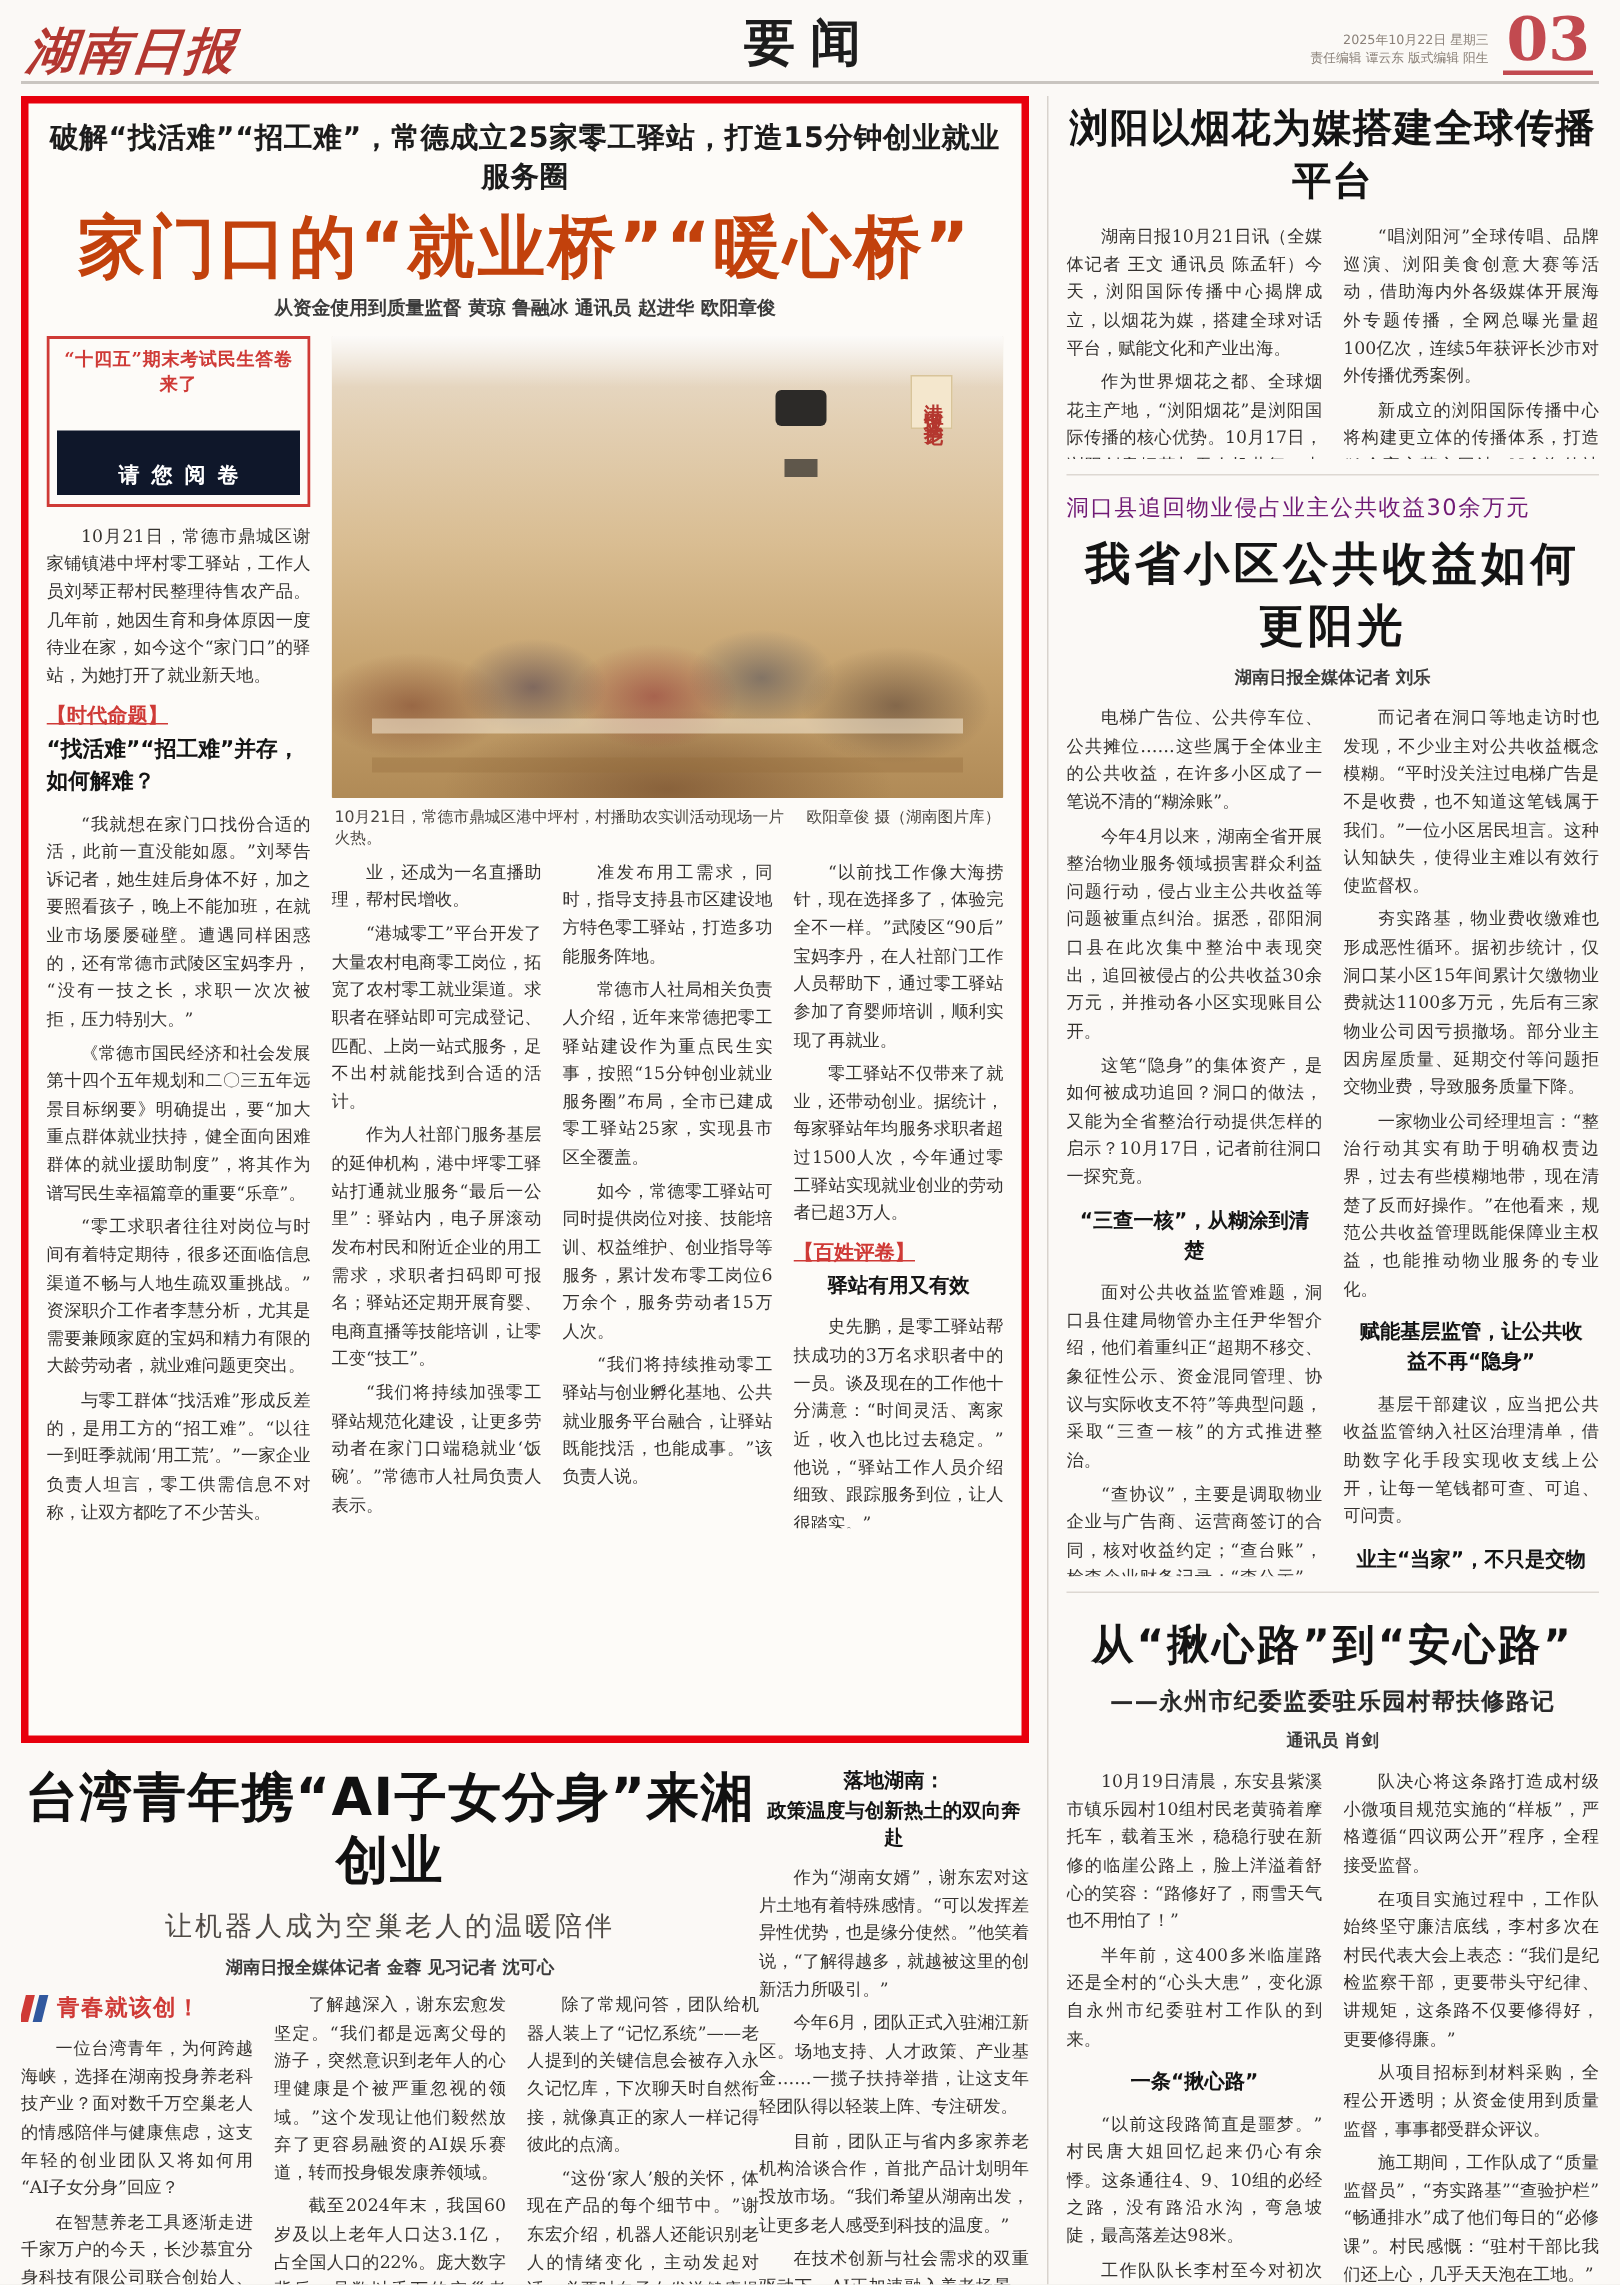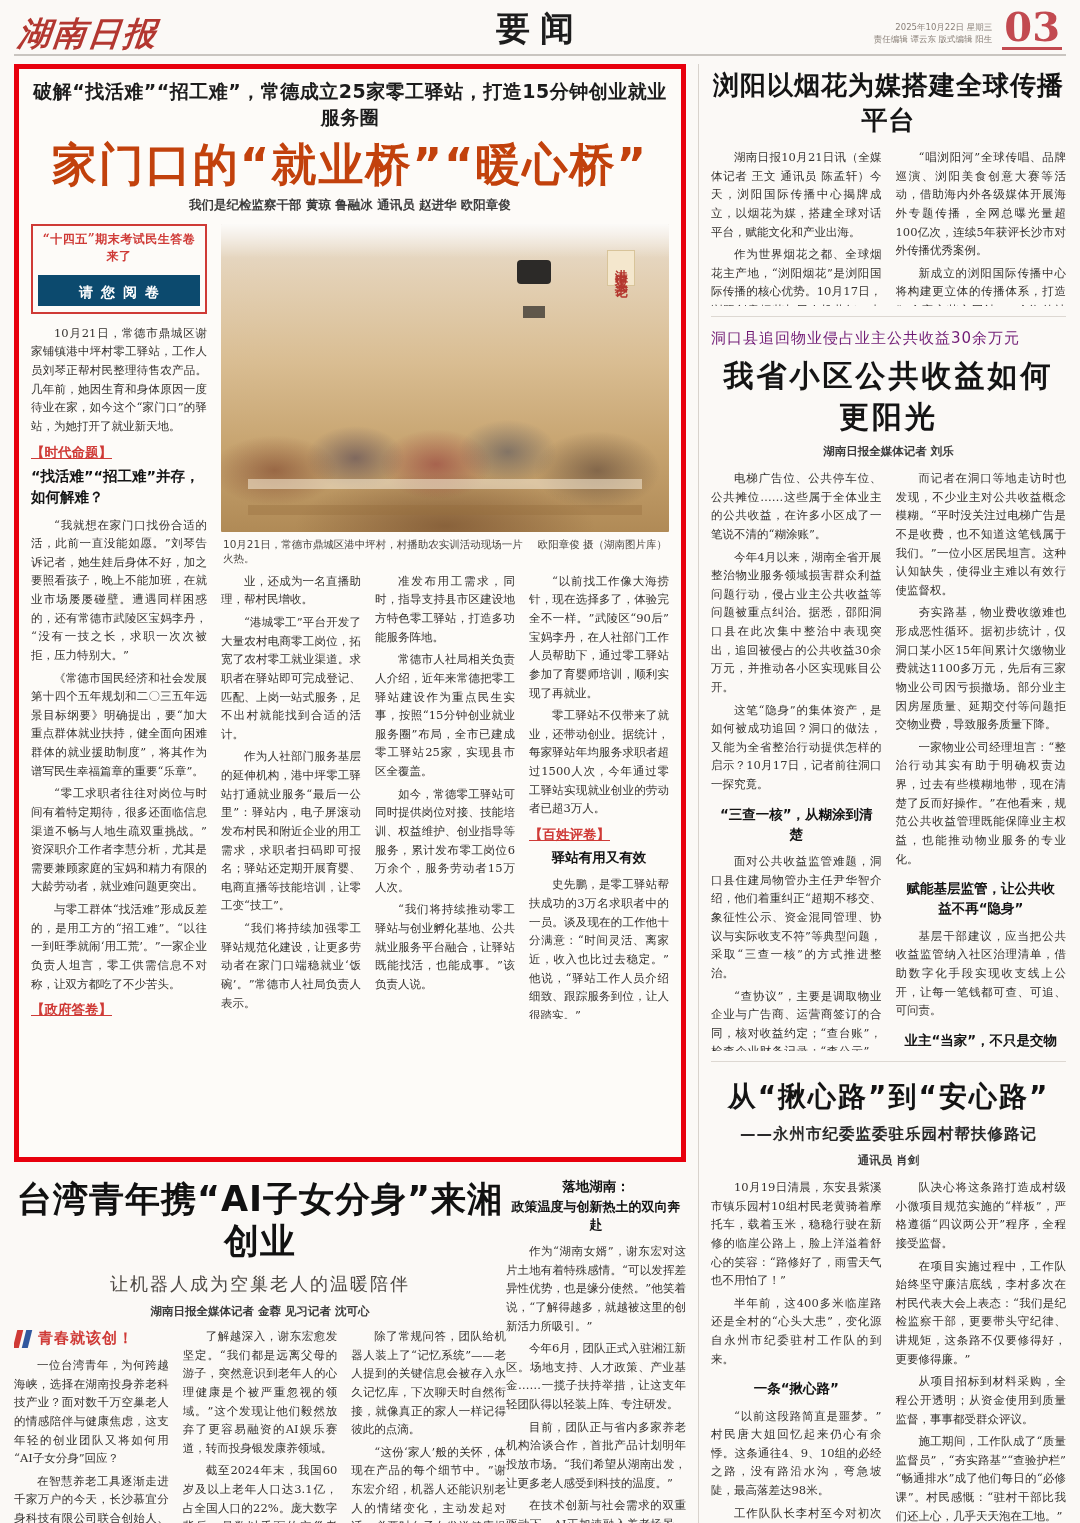--- a/index.html
+++ b/index.html
@@ -22,21 +22,21 @@
 
   
   .featured { border:5px solid #e8000d; height:1098px; padding:8px 12px 10px 12px; overflow:hidden; background:#fdfbf8; }
   .feat-kicker { text-align:center; font-size:19px; font-weight:bold; color:#1c1c1c; letter-spacing:0.5px; margin-top:2px; }
   .feat-headline { text-align:center; font-size:45px; font-weight:bold; color:#c2410c; letter-spacing:2px; margin:8px 0 6px 0; line-height:1.15; }
   .feat-byline { text-align:center; font-size:12.5px; font-weight:bold; color:#3c3c3c; margin-bottom:10px; }
   .feat-body { display:flex; gap:14px; height:795px; overflow:hidden; }
   .feat-side { width:176px; flex:none; overflow:hidden; font-family:"DejaVu Serif", serif; }
   .notice-box { border:2px solid #cf3a36; padding:5px 5px 6px 5px; margin-bottom:10px; }
   .notice-title { color:#cf3a36; font-weight:bold; font-size:12px; text-align:center; letter-spacing:0.5px; }
-  .notice-btn { background:#0c4a6e; color:#fff; text-align:center; font-size:14px; font-weight:bold; letter-spacing:8px; padding:9px 0 4px 8px; margin-top:10px; }
+  .notice-btn { background:#0f172a; color:#fff; text-align:center; font-size:14px; font-weight:bold; letter-spacing:8px; padding:21px 0 4px 8px; margin-top:22px; }
   .side-para, .para { font-size:11.5px; color:#35322f; line-height:1.62; text-align:justify; text-indent:2em; margin-bottom:4px; }
   .sec-tag { color:#cf3a36; font-weight:bold; font-size:13.5px; margin:8px 0 4px 0; font-family:"DejaVu Sans", sans-serif;text-decoration:underline; }
   .sec-head { font-weight:bold; font-size:14.5px; color:#141414; line-height:1.45; margin:2px 0 8px 0; font-family:"DejaVu Sans", sans-serif; }
   .sec-head.center { text-align:center; font-size:13.5px; }
 
   .feat-main { flex:1; overflow:hidden; display:flex; flex-direction:column; }
   .photo { height:308px; border-radius:1px; position:relative; overflow:hidden; flex:none;
     background:
       radial-gradient(90px 50px at 12% 80%, rgba(120,60,40,.55), transparent 70%),
       radial-gradient(70px 46px at 30% 76%, rgba(60,50,80,.5), transparent 70%),
@@ -104,21 +104,21 @@
     </div>
   </div>
 
   <div class="content">
 
     <div class="left-zone">
 
       <section class="featured">
         <div class="feat-kicker">破解“找活难”“招工难”，常德成立25家零工驿站，打造15分钟创业就业服务圈</div>
         <h1 class="feat-headline">家门口的“就业桥”“暖心桥”</h1>
-        <div class="feat-byline">我们是纪检监察干部 黄琼 鲁融冰 通讯员 赵进华 欧阳章俊</div>
+        <div class="feat-byline">从资金使用到质量监督 黄琼 鲁融冰 通讯员 赵进华 欧阳章俊</div>
 
         <div class="feat-body">
 
           <aside class="feat-side">
             <div class="notice-box">
               <div class="notice-title">“十四五”期末考试民生答卷来了</div>
               <div class="notice-btn">请您阅卷</div>
             </div>
             <p class="side-para">10月21日，常德市鼎城区谢家铺镇港中坪村零工驿站，工作人员刘琴正帮村民整理待售农产品。几年前，她因生育和身体原因一度待业在家，如今这个“家门口”的驿站，为她打开了就业新天地。</p>
             <div class="sec-tag">【时代命题】</div>

